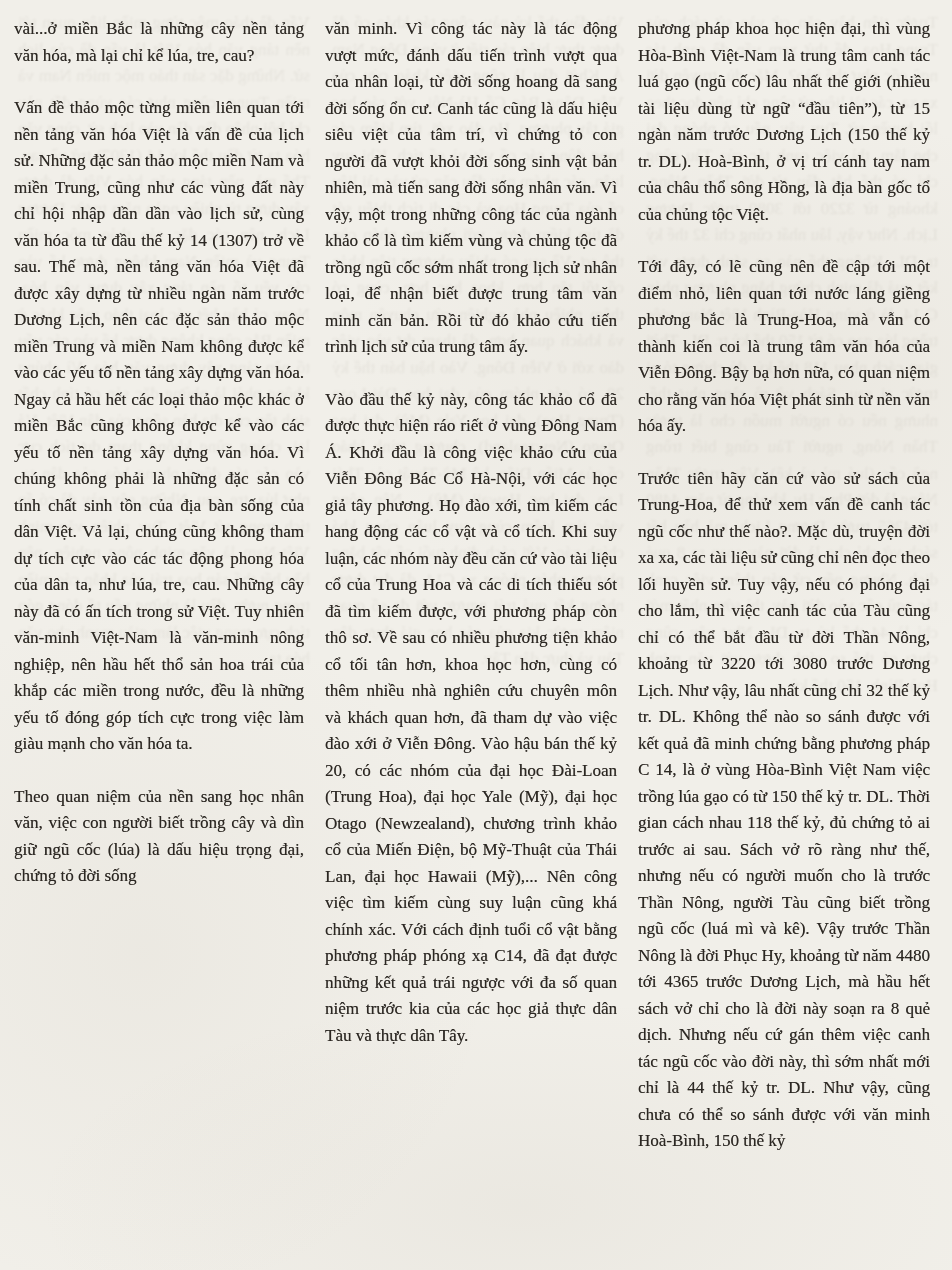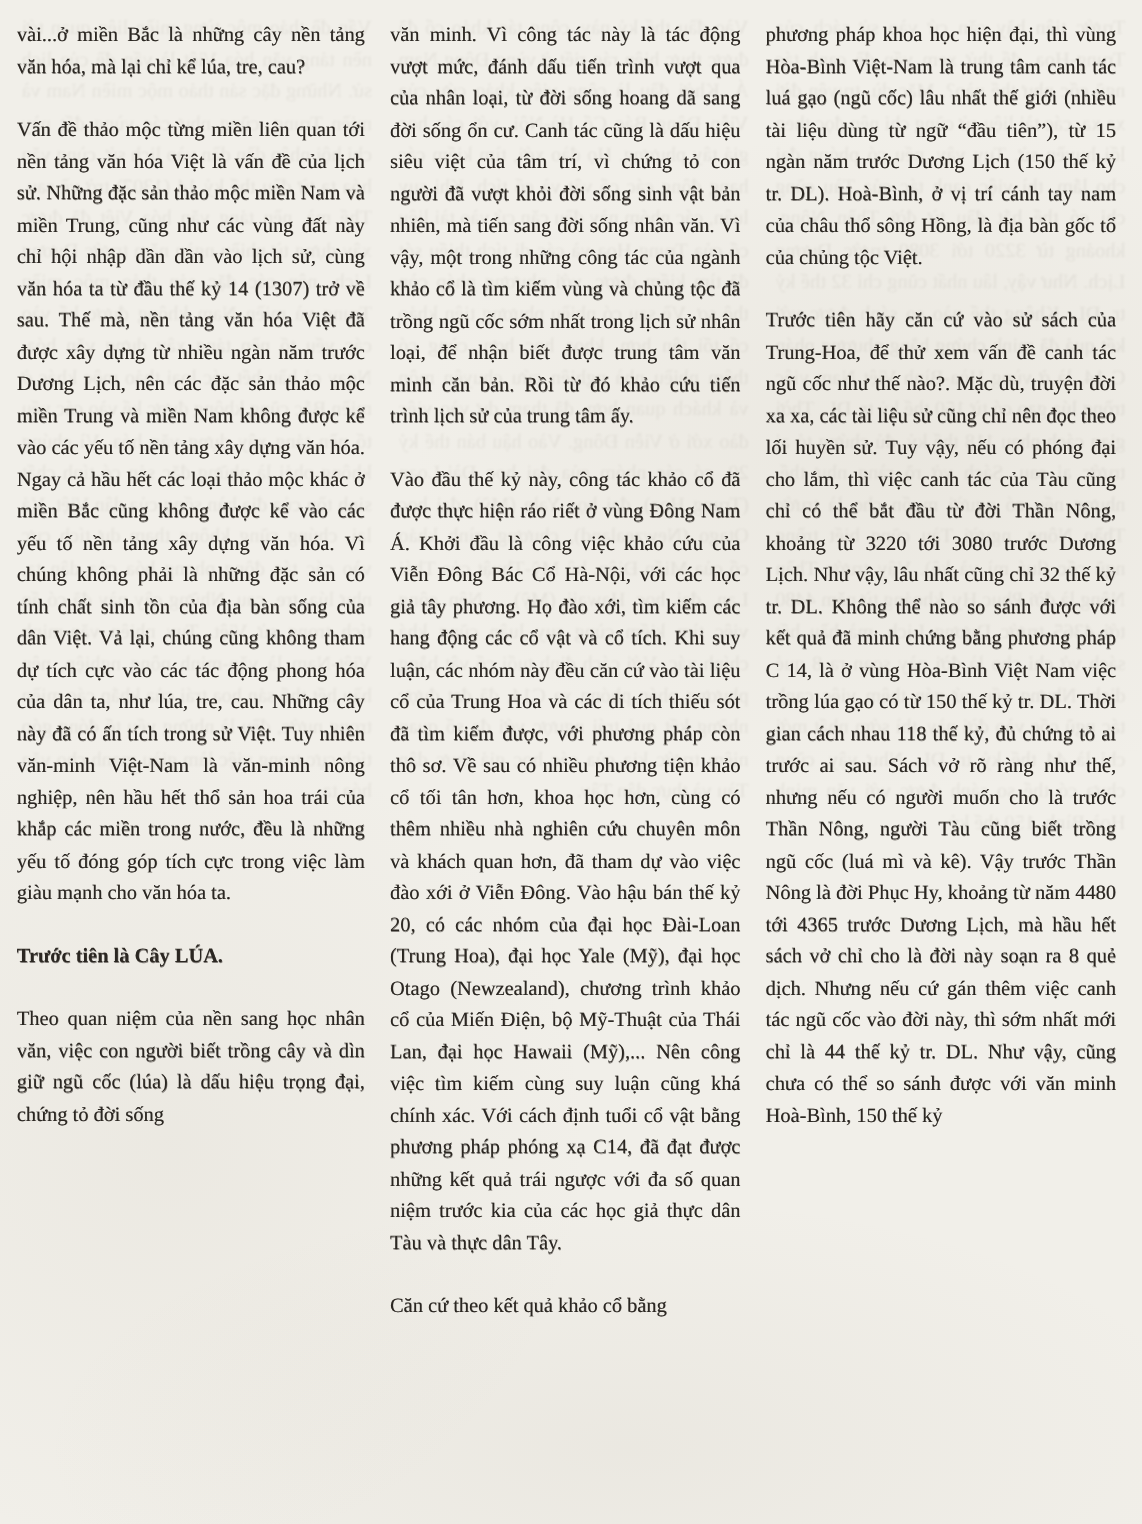--- a/index.html
+++ b/index.html
@@ -55,29 +55,28 @@
     <div class="bcol">Trước tiên hãy căn cứ vào sử sách của Trung-Hoa, để thử xem vấn đề canh tác ngũ cốc như thế nào?.  Mặc dù, truyện đời xa xa, các tài liệu sử cũng chỉ nên đọc theo lối huyền sử.  Tuy vậy, nếu có phóng đại cho lắm, thì việc canh tác của Tàu cũng chỉ có thể bắt đầu từ đời Thần Nông, khoảng từ 3220 tới 3080 trước Dương Lịch.  Như vậy, lâu nhất cũng chỉ 32 thế kỷ tr. DL.  Không thể nào so sánh được với kết quả đã minh chứng bằng phương pháp C 14, là ở vùng Hòa-Bình Việt Nam việc trồng lúa gạo có từ 150 thế kỷ tr. DL.  Thời gian cách nhau 118 thế kỷ, đủ chứng tỏ ai trước ai sau.  Sách vở rõ ràng như thế, nhưng nếu có người muốn cho là trước Thần Nông, người Tàu cũng biết trồng ngũ cốc (luá mì và kê).  Vậy trước Thần Nông là đời Phục Hy, khoảng từ năm 4480 tới 4365 trước Dương Lịch, mà hầu hết sách vở chỉ cho là đời này soạn ra 8 quẻ dịch.  Nhưng nếu cứ gán thêm việc canh tác ngũ cốc vào đời này, thì sớm nhất mới chỉ là 44 thế kỷ tr. DL.  Như vậy, cũng chưa có thể so sánh được với văn minh Hoà-Bình, 150 thế kỷ</div>
     <div class="bcol">Vào đầu thế kỷ này, công tác khảo cổ đã được thực hiện ráo riết ở vùng Đông Nam Á.  Khởi đầu là công việc khảo cứu của Viễn Đông Bác Cổ Hà-Nội, với các học giả tây phương.  Họ đào xới, tìm kiếm các hang động các cổ vật và cổ tích.  Khi suy luận, các nhóm này đều căn cứ vào tài liệu cổ của Trung Hoa và các di tích thiếu sót đã tìm kiếm được, với phương pháp còn thô sơ.  Về sau có nhiều phương tiện khảo cổ tối tân hơn, khoa học hơn, cùng có thêm nhiều nhà nghiên cứu chuyên môn và khách quan hơn, đã tham dự vào việc đào xới ở Viễn Đông.  Vào hậu bán thế kỷ 20, có các nhóm của đại học Đài-Loan (Trung Hoa), đại học Yale (Mỹ), đại học Otago (Newzealand), chương trình khảo cổ của Miến Điện, bộ Mỹ-Thuật của Thái Lan, đại học Hawaii (Mỹ),... Nên công việc tìm kiếm cùng suy luận cũng khá chính xác.  Với cách định tuổi cổ vật bằng phương pháp phóng xạ C14, đã đạt được những kết quả trái ngược với đa số quan niệm trước kia của các học giả thực dân Tàu và thực dân Tây.</div>
     <div class="bcol">Vấn đề thảo mộc từng miền liên quan tới nền tảng văn hóa Việt là vấn đề của lịch sử.  Những đặc sản thảo mộc miền Nam và miền Trung, cũng như các vùng đất này chỉ hội nhập dần dần vào lịch sử, cùng văn hóa ta từ đầu thế kỷ 14 (1307) trở về sau.  Thế mà, nền tảng văn hóa Việt đã được xây dựng từ nhiều ngàn năm trước Dương Lịch, nên các đặc sản thảo mộc miền Trung và miền Nam không được kể vào các yếu tố nền tảng xây dựng văn hóa.  Ngay cả hầu hết các loại thảo mộc khác ở miền Bắc cũng không được kể vào các yếu tố nền tảng xây dựng văn hóa.  Vì chúng không phải là những đặc sản có tính chất sinh tồn của địa bàn sống của dân Việt.  Vả lại, chúng cũng không tham dự tích cực vào các tác động phong hóa của dân ta, như lúa, tre, cau.  Những cây này đã có ấn tích trong sử Việt.  Tuy nhiên văn-minh Việt-Nam là văn-minh nông nghiệp, nên hầu hết thổ sản hoa trái của khắp các miền trong nước, đều là những yếu tố đóng góp tích cực trong việc làm giàu mạnh cho văn hóa ta.</div>
   </div>
 
   <div class="columns">
 
     <div class="col first">
       <p>vài...ở miền Bắc là những cây nền tảng văn hóa, mà lại chỉ kể lúa, tre, cau?</p>
       <p>Vấn đề thảo mộc từng miền liên quan tới nền tảng văn hóa Việt là vấn đề của lịch sử.  Những đặc sản thảo mộc miền Nam và miền Trung, cũng như các vùng đất này chỉ hội nhập dần dần vào lịch sử, cùng văn hóa ta từ đầu thế kỷ 14 (1307) trở về sau.  Thế mà, nền tảng văn hóa Việt đã được xây dựng từ nhiều ngàn năm trước Dương Lịch, nên các đặc sản thảo mộc miền Trung và miền Nam không được kể vào các yếu tố nền tảng xây dựng văn hóa.  Ngay cả hầu hết các loại thảo mộc khác ở miền Bắc cũng không được kể vào các yếu tố nền tảng xây dựng văn hóa.  Vì chúng không phải là những đặc sản có tính chất sinh tồn của địa bàn sống của dân Việt.  Vả lại, chúng cũng không tham dự tích cực vào các tác động phong hóa của dân ta, như lúa, tre, cau.  Những cây này đã có ấn tích trong sử Việt.  Tuy nhiên văn-minh Việt-Nam là văn-minh nông nghiệp, nên hầu hết thổ sản hoa trái của khắp các miền trong nước, đều là những yếu tố đóng góp tích cực trong việc làm giàu mạnh cho văn hóa ta.</p>
-      <p class="heading">Trước tiên là Cây LÚA.</p>
       <p>Theo quan niệm của nền sang học nhân văn, việc con người biết trồng cây và dìn giữ ngũ cốc (lúa) là dấu hiệu trọng đại, chứng tỏ đời sống</p>
     </div>
 
     <div class="col">
       <p>văn minh.  Vì công tác này là tác động vượt mức, đánh dấu tiến trình vượt qua của nhân loại, từ đời sống hoang dã sang đời sống ổn cư.  Canh tác cũng là dấu hiệu siêu việt của tâm trí, vì chứng tỏ con người đã vượt khỏi đời sống sinh vật bản nhiên, mà tiến sang đời sống nhân văn.  Vì vậy, một trong những công tác của ngành khảo cổ là tìm kiếm vùng và chủng tộc đã trồng ngũ cốc sớm nhất trong lịch sử nhân loại, để nhận biết được trung tâm văn minh căn bản.  Rồi từ đó khảo cứu tiến trình lịch sử của trung tâm ấy.</p>
       <p>Vào đầu thế kỷ này, công tác khảo cổ đã được thực hiện ráo riết ở vùng Đông Nam Á.  Khởi đầu là công việc khảo cứu của Viễn Đông Bác Cổ Hà-Nội, với các học giả tây phương.  Họ đào xới, tìm kiếm các hang động các cổ vật và cổ tích.  Khi suy luận, các nhóm này đều căn cứ vào tài liệu cổ của Trung Hoa và các di tích thiếu sót đã tìm kiếm được, với phương pháp còn thô sơ.  Về sau có nhiều phương tiện khảo cổ tối tân hơn, khoa học hơn, cùng có thêm nhiều nhà nghiên cứu chuyên môn và khách quan hơn, đã tham dự vào việc đào xới ở Viễn Đông.  Vào hậu bán thế kỷ 20, có các nhóm của đại học Đài-Loan (Trung Hoa), đại học Yale (Mỹ), đại học Otago (Newzealand), chương trình khảo cổ của Miến Điện, bộ Mỹ-Thuật của Thái Lan, đại học Hawaii (Mỹ),... Nên công việc tìm kiếm cùng suy luận cũng khá chính xác.  Với cách định tuổi cổ vật bằng phương pháp phóng xạ C14, đã đạt được những kết quả trái ngược với đa số quan niệm trước kia của các học giả thực dân Tàu và thực dân Tây.</p>
-      <p>Căn cứ theo kết quả khảo cổ bằng</p>
     </div>
 
     <div class="col">
       <p>phương pháp khoa học hiện đại, thì vùng Hòa-Bình Việt-Nam là trung tâm canh tác luá gạo (ngũ cốc) lâu nhất thế giới (nhiều tài liệu dùng từ ngữ “đầu tiên”), từ 15 ngàn năm trước Dương Lịch (150 thế kỷ tr. DL).  Hoà-Bình, ở vị trí cánh tay nam của châu thổ sông Hồng, là địa bàn gốc tổ của chủng tộc Việt.</p>
+      <p>Tới đây, có lẽ cũng nên đề cập tới một điểm nhỏ, liên quan tới nước láng giềng phương bắc là Trung-Hoa, mà vẫn có thành kiến coi là trung tâm văn hóa của Viễn Đông.  Bậy bạ hơn nữa, có quan niệm cho rằng văn hóa Việt phát sinh từ nền văn hóa ấy.</p>
       <p>Trước tiên hãy căn cứ vào sử sách của Trung-Hoa, để thử xem vấn đề canh tác ngũ cốc như thế nào?.  Mặc dù, truyện đời xa xa, các tài liệu sử cũng chỉ nên đọc theo lối huyền sử.  Tuy vậy, nếu có phóng đại cho lắm, thì việc canh tác của Tàu cũng chỉ có thể bắt đầu từ đời Thần Nông, khoảng từ 3220 tới 3080 trước Dương Lịch.  Như vậy, lâu nhất cũng chỉ 32 thế kỷ tr. DL.  Không thể nào so sánh được với kết quả đã minh chứng bằng phương pháp C 14, là ở vùng Hòa-Bình Việt Nam việc trồng lúa gạo có từ 150 thế kỷ tr. DL.  Thời gian cách nhau 118 thế kỷ, đủ chứng tỏ ai trước ai sau.  Sách vở rõ ràng như thế, nhưng nếu có người muốn cho là trước Thần Nông, người Tàu cũng biết trồng ngũ cốc (luá mì và kê).  Vậy trước Thần Nông là đời Phục Hy, khoảng từ năm 4480 tới 4365 trước Dương Lịch, mà hầu hết sách vở chỉ cho là đời này soạn ra 8 quẻ dịch.  Nhưng nếu cứ gán thêm việc canh tác ngũ cốc vào đời này, thì sớm nhất mới chỉ là 44 thế kỷ tr. DL.  Như vậy, cũng chưa có thể so sánh được với văn minh Hoà-Bình, 150 thế kỷ</p>
     </div>
 
   </div>
 </div>
 
 </body></html>

